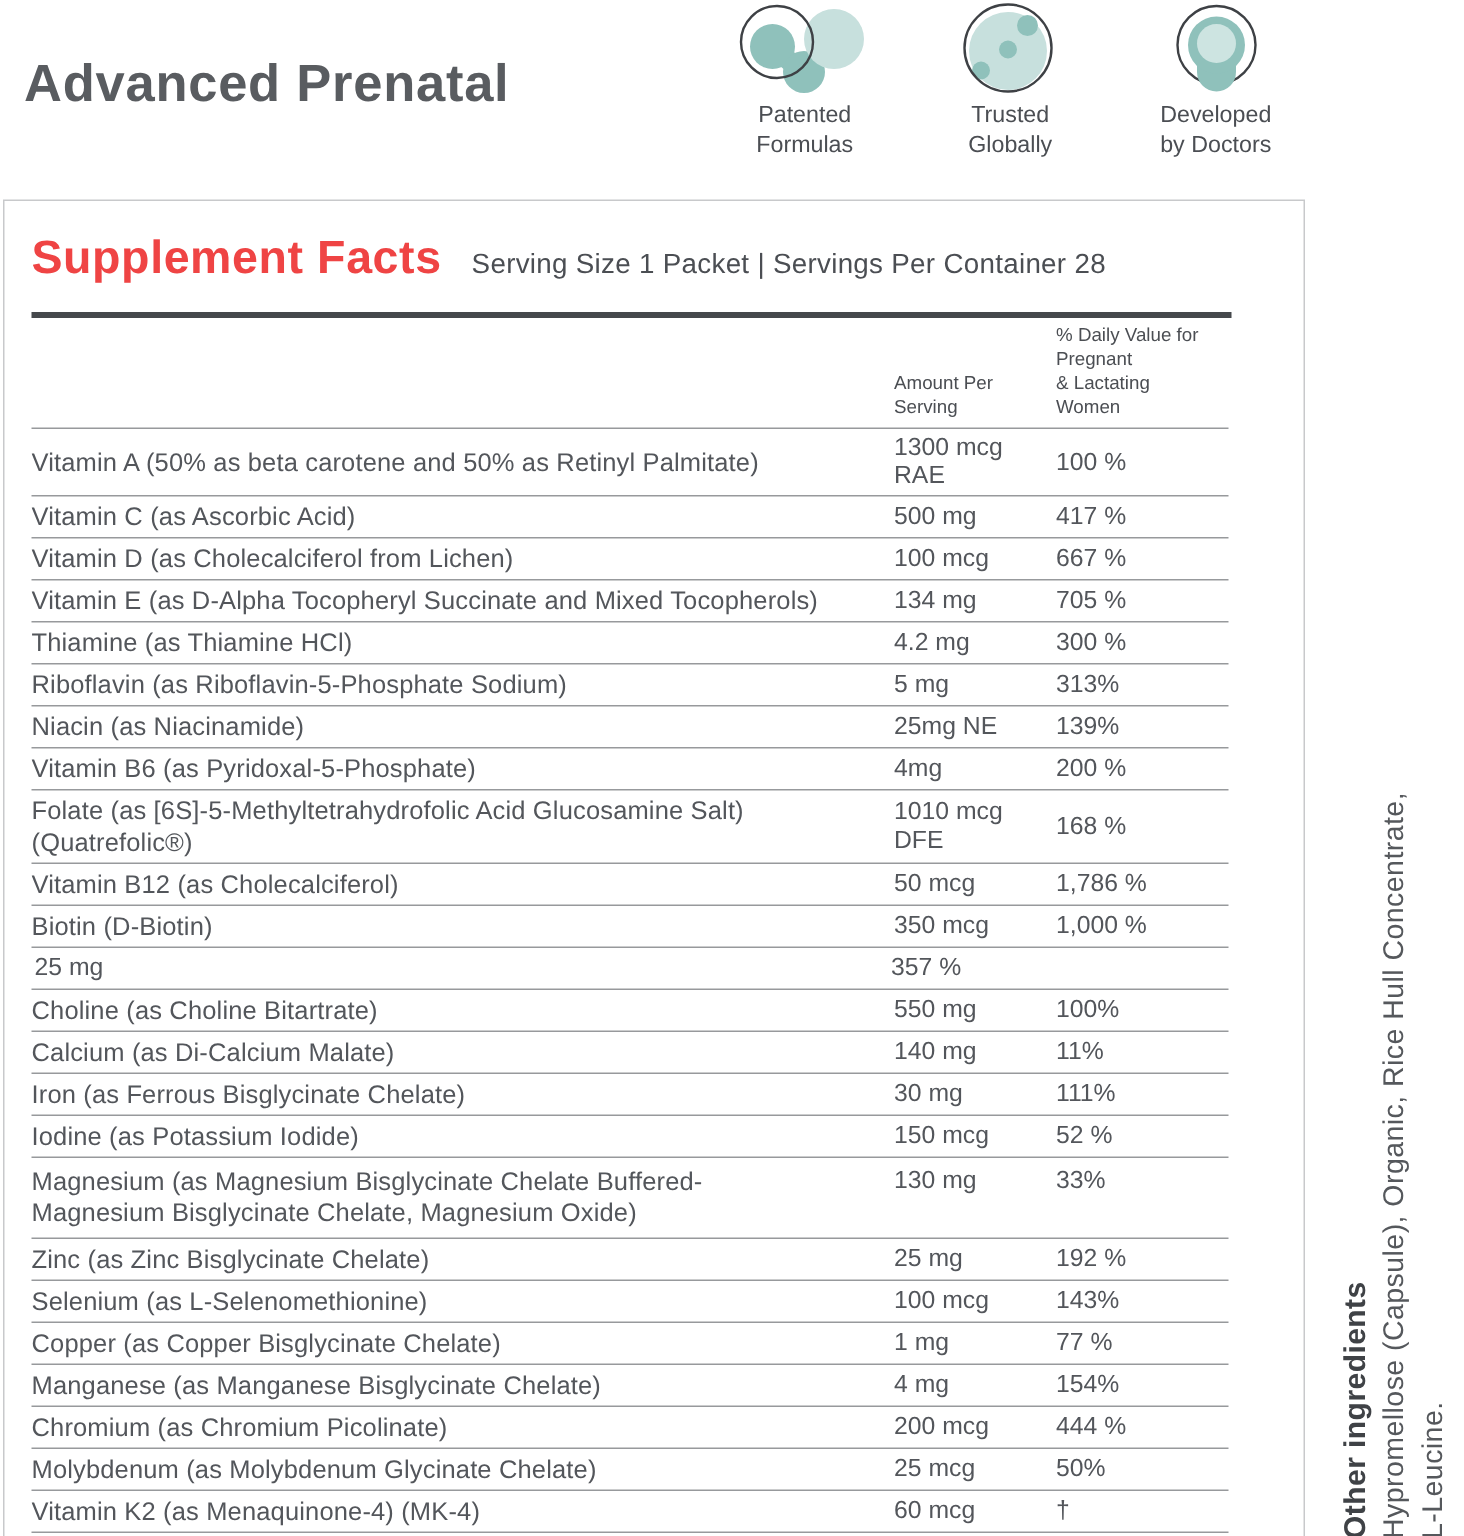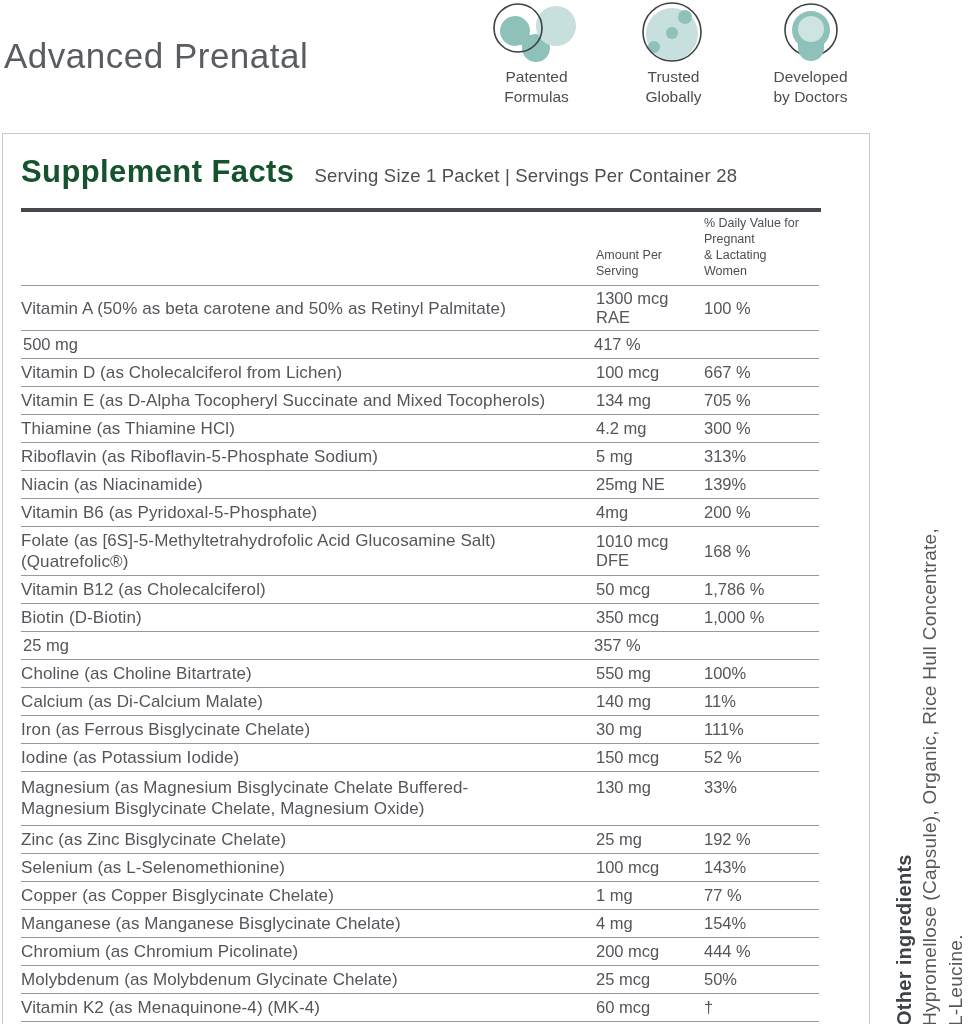--- a/index.html
+++ b/index.html
@@ -6,22 +6,22 @@
   html, body { background: #ffffff; }
   body {
     width: 976px; height: 1024px;
     position: relative; overflow: hidden;
     font-family: "Liberation Sans", sans-serif;
     color: #53565b;
   }
 
   
   .product-title {
-    position: absolute; left: 4px; top: 36px;
-    font-size: 35px; font-weight: 400; letter-spacing: 0.5px;
+    position: absolute; left: 16px; top: 36px;
+    font-size: 35px; font-weight: 700; letter-spacing: 0.5px;
     color: #595c60;
   }
   .badges {
     position: absolute; left: 468px; top: 2px; width: 412px;
     display: flex;
   }
   .badge { width: 137px; text-align: center; }
   .badge svg { display: block; margin: 0 auto; }
   .badge-label {
     margin-top: 3px;
@@ -36,21 +36,21 @@
     border: 1px solid #c8c9cb;
     padding: 0 50px 0 18px;
     background: #ffffff;
   }
   .panel-title-row {
     margin-top: 20px;
     display: flex; align-items: baseline;
   }
   .sf-title {
     font-size: 31px; font-weight: 700; letter-spacing: 0.4px;
-    color: #14532d;
+    color: #ef4444;
   }
   .serving-info {
     margin-left: 20px;
     font-size: 18.5px; color: #4b4e53; letter-spacing: 0.2px;
   }
   .thick-rule {
     margin-top: 18px; height: 4px; background: #45484c; width: 800px;
   }
 
   .row {
@@ -154,20 +154,21 @@
   </div>
 
   <div id="rows">
   <div class="row">
     <div class="cell name">Vitamin A (50% as beta carotene and 50% as Retinyl Palmitate)</div>
     <div class="cell amount">1300 mcg RAE</div>
     <div class="cell dv">100 %</div>
   </div>
 
   <div class="row">
+    <div class="cell name">Vitamin C (as Ascorbic Acid)</div>
     <div class="cell amount">500 mg</div>
     <div class="cell dv">417 %</div>
   </div>
 
   <div class="row">
     <div class="cell name">Vitamin D (as Cholecalciferol from Lichen)</div>
     <div class="cell amount">100 mcg</div>
     <div class="cell dv">667 %</div>
   </div>
 

